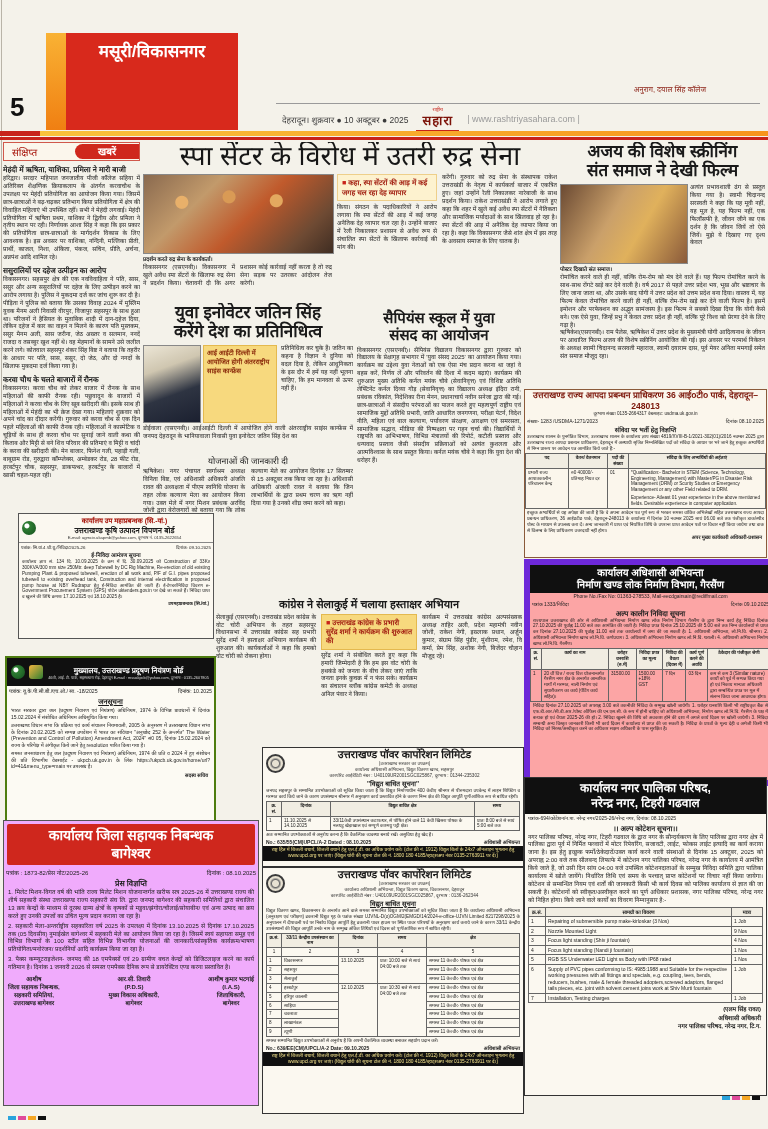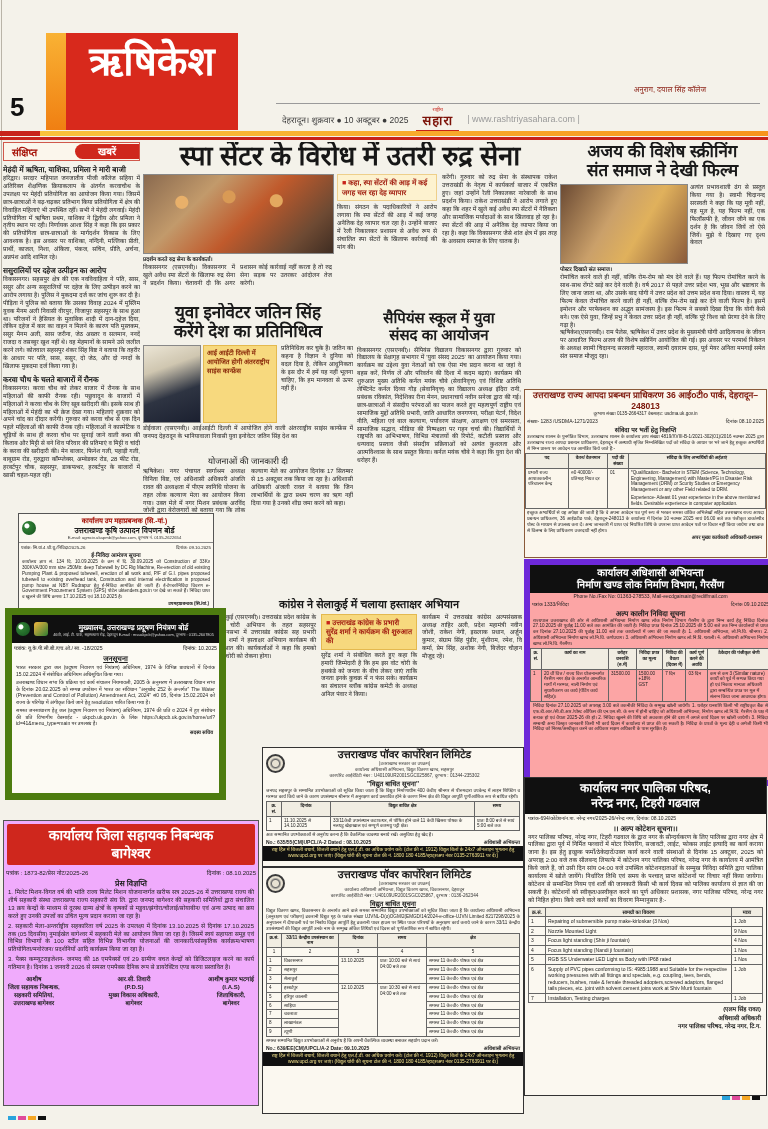--- a/index.html
+++ b/index.html
@@ -32,25 +32,25 @@
   #mh-brand{display:inline-block;text-align:center;line-height:1;border-bottom:2px solid #c8231a;padding:0 6px 2px}
   #mh-brand i{display:block;font-style:normal;font-size:5px;color:#c8231a}
   #mh-brand b{font-size:13px;color:#7c1208;letter-spacing:1px}
   #mh-site{font-size:9px;color:#9a9a9a;white-space:nowrap}
   #mh-bar1{position:absolute;left:0;top:131px;width:768px;height:5px;background:linear-gradient(90deg,#c8231a 0 40px,#f9c23c 40px,#f7941d)}
   #mh-bar2{position:absolute;left:0;top:137px;width:768px;height:3px;background:#c8231a}
   #page-edge{position:absolute;left:1px;top:0;width:1px;height:420px;background:#b9b4a8}
   
   #briefs{left:3px;top:142px;width:137px;height:368px}
   #briefs .tab{border:1px solid #d0584b;height:17px;display:flex;align-items:center;justify-content:space-between;margin-bottom:3px;background:#fbf6ec}
-  #briefs .tab .l{color:#a61208;font-weight:700;font-size:10px;padding-left:8px}
+  #briefs .tab .l{color:#a61208;font-weight:400;font-size:10px;padding-left:8px}
   #briefs .tab .r{background:#cf271d;color:#fff;font-weight:700;font-size:10px;width:64px;text-align:center;border-radius:9px 0 0 9px;height:15px;line-height:15px}
   .brief-title{font-size:7.4px;font-weight:700;margin:3px 0 1px}
   #spa{left:143px;top:142px;width:414px;height:158px}
-  .headline-xl{font-size:27px;font-weight:700;color:#161616;line-height:1.05;text-align:center}
+  .headline-xl{font-size:27px;font-weight:400;color:#161616;line-height:1.05;text-align:center}
   .headline-l{font-size:17px;font-weight:700;color:#1a1a1a;line-height:1.12;text-align:center}
   .headline-m{font-size:15px;font-weight:700;color:#1a1a1a;line-height:1.15;text-align:center}
   #spa-photo{width:189px;height:78px;background:
      radial-gradient(circle at 20% 35%,#e8b06a 0 6px,transparent 7px),
      radial-gradient(circle at 45% 28%,#d99a55 0 6px,transparent 7px),
      radial-gradient(circle at 70% 33%,#e3a85f 0 6px,transparent 7px),
      linear-gradient(135deg,#8a6a4f,#c29a6b 30%,#c05a2c 55%,#6e4a33 82%,#3f2d22)}
   .hlbox{background:#fdf2cf;border:1px solid #eecf8a;padding:3px 4px;color:#a32113;font-weight:700;font-size:7.2px;line-height:1.3}
   .hlbox .sq{color:#c8231a;font-size:7px}
   #sant{left:560px;top:142px;width:205px;height:244px}
@@ -62,21 +62,21 @@
   #sapiens{left:357px;top:309px;width:164px;height:290px}
   #congress{left:216px;top:598px;width:306px;height:146px}
   
   #ad-disaster{left:524px;top:389px;width:241px;height:167px;background:#fbf6ec;border:1px solid #8a5a3a}
   .adtitle-red{color:#7a1408;font-weight:700;font-size:8.6px;text-align:center;line-height:1.25}
   .refrow{display:flex;justify-content:space-between;font-size:5px;color:#222;padding:1px 2px}
   .adhead{font-size:7.2px;font-weight:700;text-align:center}
   #ad-gairsain{left:524px;top:559px;width:241px;height:215px;background:#fca5a5;border:6px solid #6d28d9}
   #ad-nnagar{left:524px;top:777px;width:241px;height:317px;background:#fbf8f0;border:1px solid #333}
   #ad-krishi{left:18px;top:513px;width:194px;height:124px;background:#fbf8f0;border:1px solid #555}
-  #ad-life{left:5px;top:608px;width:207px;height:178px;background:#fcfaf3;border:7px solid #4d7c0f}
+  #ad-life{left:5px;top:656px;width:207px;height:178px;background:#fcfaf3;border:2px solid #4d7c0f}
   #ad-life .band{background:#101010;color:#fff;display:flex;align-items:center;gap:4px;padding:2px 4px;height:24px}
   .logo-dot{width:14px;height:14px;border-radius:50%;background:radial-gradient(circle at 35% 35%,#fff 0 2px,#2e7d32 3px,#14501e);flex:0 0 14px}
   .logo-dot2{width:14px;height:14px;border-radius:3px;background:linear-gradient(135deg,#f4b63f,#2e7d32);flex:0 0 14px}
   #ad-upcl1{left:262px;top:747px;width:260px;height:118px;background:#fbf8f0;border:1px solid #333}
   #ad-upcl2{left:262px;top:867px;width:260px;height:245px;background:#fbf8f0;border:1px solid #333}
   .upcl-head{display:flex;align-items:center;gap:4px;padding:1px 3px}
   .upcl-logo{width:15px;height:15px;border-radius:50%;border:2px solid #3a3a3a;background:radial-gradient(circle,#e8e2d2 0 3px,#6b6b6b 4px,#e8e2d2 6px);flex:0 0 15px}
   .upcl-org{flex:1;text-align:center}
   .upcl-org .o1{font-size:10.5px;font-weight:700;color:#191919;line-height:1.05}
   .upcl-org .o2{font-size:4.6px;color:#333}
@@ -88,21 +88,21 @@
 </style>
 </head>
 <body>
 
 <div id="page-edge"></div>
 
 <div class="abs" id="masthead" style="left:0;top:0;width:768px;height:140px">
   <div id="mh-redbox">
     <div id="mh-orange"></div>
     <div id="mh-redtext">
-      <div id="mh-city">ऋषिकेश</div>
+      <div id="mh-edition">मसूरी/विकासनगर</div>
     </div>
   </div>
   <div id="mh-page">5</div>
   <div id="mh-credit">अनुराग, दयाल सिंह कॉलेज</div>
   <div id="mh-rule"></div>
   <div id="mh-row">
     <span id="mh-date">देहरादून। शुक्रवार ●  10 अक्टूबर ●  2025</span>
     <span id="mh-brand"><i>राष्ट्रीय</i><b>सहारा</b></span>
     <span id="mh-site">| www.rashtriyasahara.com |</span>
   </div>

